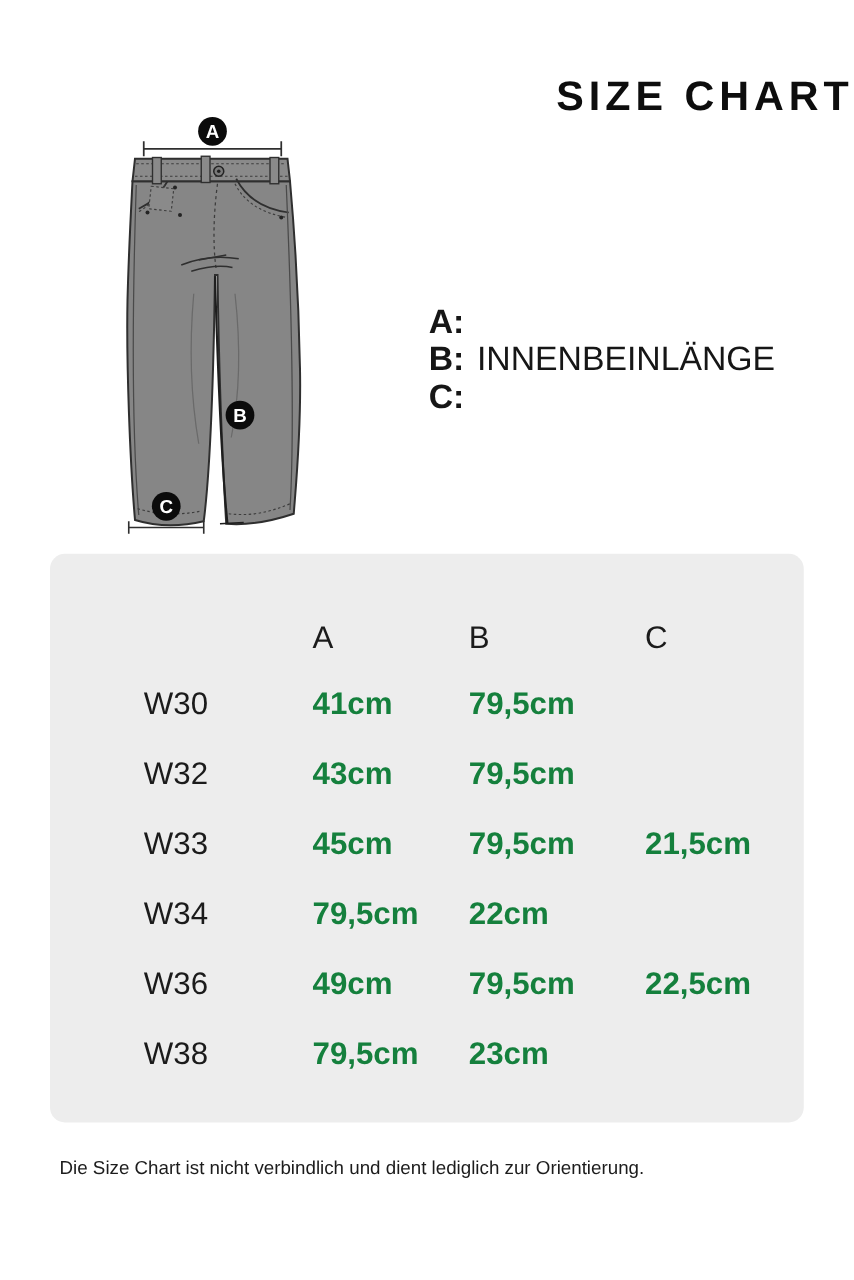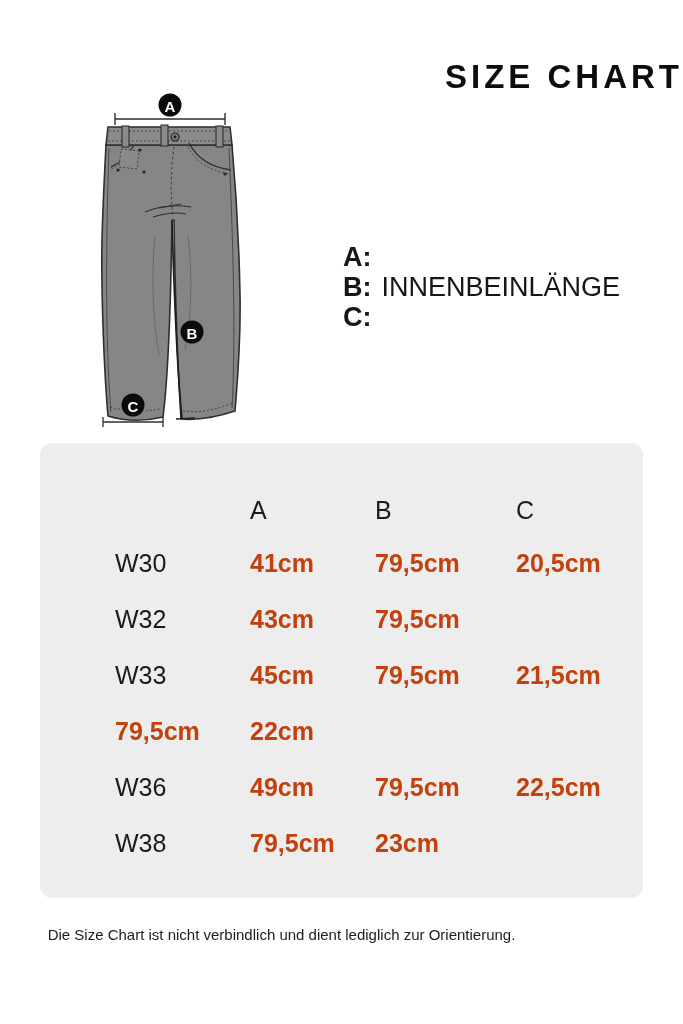--- a/index.html
+++ b/index.html
@@ -52,21 +52,21 @@
   }
   .trow {
     display: grid;
     grid-template-columns: 135px 125px 141px 1fr;
     align-items: center;
     height: 56px;
     font-size: 25px;
   }
   .trow.thead { height: 50px; }
   .cell { color: #1b1b1b; font-weight: 400; }
-  .cell.value { font-weight: 700; color: #c2410c; }
+  .cell.value { font-weight: 700; color: #15803d; }
 
   .footer-note {
     position: absolute;
     top: 926px; left: 0; width: 563px;
     text-align: center;
     font-size: 15px;
     color: #1c1c1c;
   }
 </style>
 </head>
@@ -183,34 +183,34 @@
       <div class="cell"></div>
       <div class="cell head">A</div>
       <div class="cell head">B</div>
       <div class="cell head">C</div>
     </div>
 
     <div class="trow">
       <div class="cell size">W30</div>
       <div class="cell value">41cm</div>
       <div class="cell value">79,5cm</div>
-      <div class="cell value">20,5cm</div>
     </div>
     <div class="trow">
       <div class="cell size">W32</div>
       <div class="cell value">43cm</div>
       <div class="cell value">79,5cm</div>
     </div>
     <div class="trow">
       <div class="cell size">W33</div>
       <div class="cell value">45cm</div>
       <div class="cell value">79,5cm</div>
       <div class="cell value">21,5cm</div>
     </div>
     <div class="trow">
+      <div class="cell size">W34</div>
       <div class="cell value">79,5cm</div>
       <div class="cell value">22cm</div>
     </div>
     <div class="trow">
       <div class="cell size">W36</div>
       <div class="cell value">49cm</div>
       <div class="cell value">79,5cm</div>
       <div class="cell value">22,5cm</div>
     </div>
     <div class="trow">

